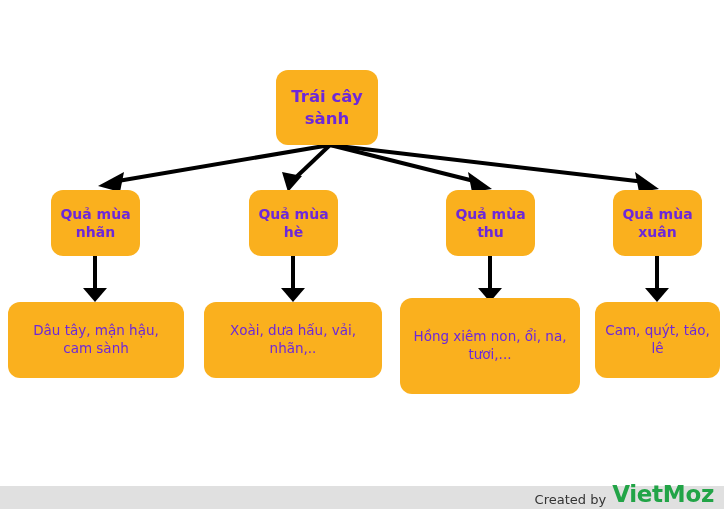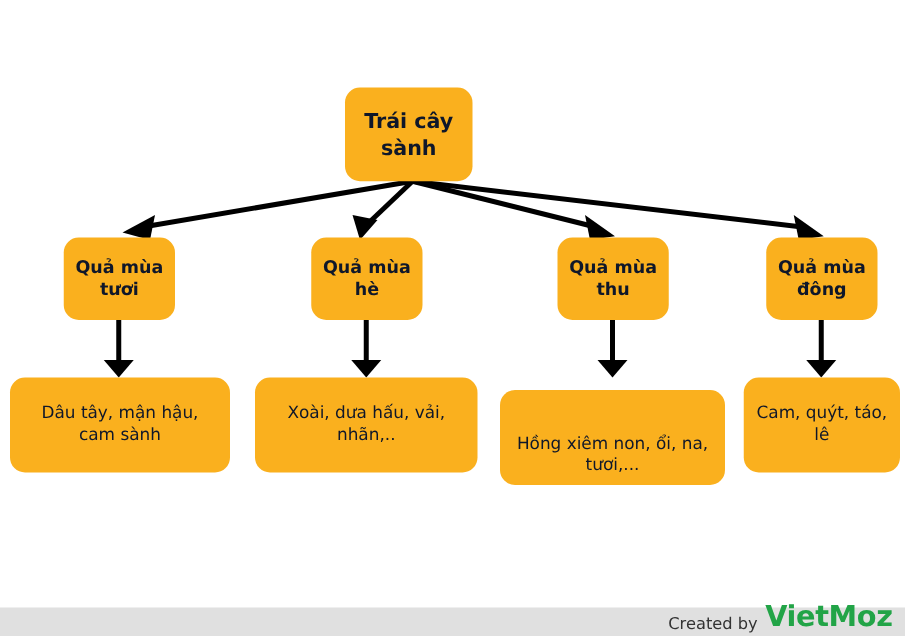--- a/index.html
+++ b/index.html
@@ -45,21 +45,21 @@
 
   
   .node {
     position: absolute;
     background: var(--accent, #FAB01E);
     border-radius: 12px;
     display: flex;
     align-items: center;
     justify-content: center;
     text-align: center;
-    color: #0f172a;
+    color: #6d28d9;
     box-sizing: border-box;
     line-height: 1.3;
   }
   .node-root {
     font-weight: bold;
     font-size: 16.5px;
     padding: 4px 8px;
   }
   .node-season {
     font-weight: bold;
@@ -143,60 +143,60 @@
   <div class="node node-root" style="left:276px; top:70px; width:102px; height:75px;">
     <div>
       <span>Trái cây</span><br>
       <span>sành</span>
     </div>
   </div>
 
   <div class="node node-season" style="left:51px; top:190px; width:89px; height:66px;">
     <div>
       <span>Quả mùa</span><br>
-      <span>tươi</span>
+      <span>nhãn</span>
     </div>
   </div>
 
   <div class="node node-season" style="left:249px; top:190px; width:89px; height:66px;">
     <div>
       <span>Quả mùa</span><br>
       <span>hè</span>
     </div>
   </div>
 
   <div class="node node-season" style="left:446px; top:190px; width:89px; height:66px;">
     <div>
       <span>Quả mùa</span><br>
       <span>thu</span>
     </div>
   </div>
 
   <div class="node node-season" style="left:613px; top:190px; width:89px; height:66px;">
     <div>
       <span>Quả mùa</span><br>
-      <span>đông</span>
+      <span>xuân</span>
     </div>
   </div>
 
   <div class="node node-leaf" style="left:8px; top:302px; width:176px; height:76px;">
     <div>
       <span>Dâu tây, mận hậu,</span><br>
       <span>cam sành</span>
     </div>
   </div>
 
   <div class="node node-leaf" style="left:204px; top:302px; width:178px; height:76px;">
     <div>
       <span>Xoài, dưa hấu, vải,</span><br>
       <span>nhãn,..</span>
     </div>
   </div>
 
-  <div class="node node-leaf" style="left:400px; top:312px; width:180px; height:76px;align-items:flex-end;">
+  <div class="node node-leaf" style="left:400px; top:298px; width:180px; height:96px;">
     <div>
       <span>Hồng xiêm non, ổi, na,</span><br>
       <span>tươi,...</span>
     </div>
   </div>
 
   <div class="node node-leaf" style="left:595px; top:302px; width:125px; height:76px;">
     <div>
       <span>Cam, quýt, táo,</span><br>
       <span>lê</span>

